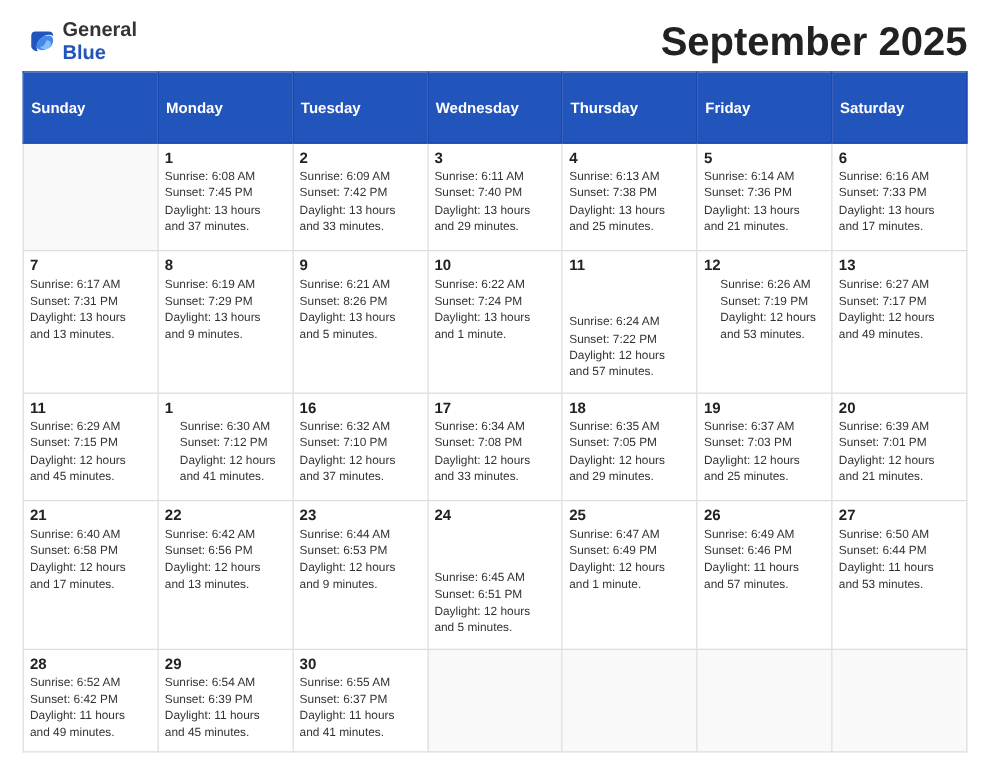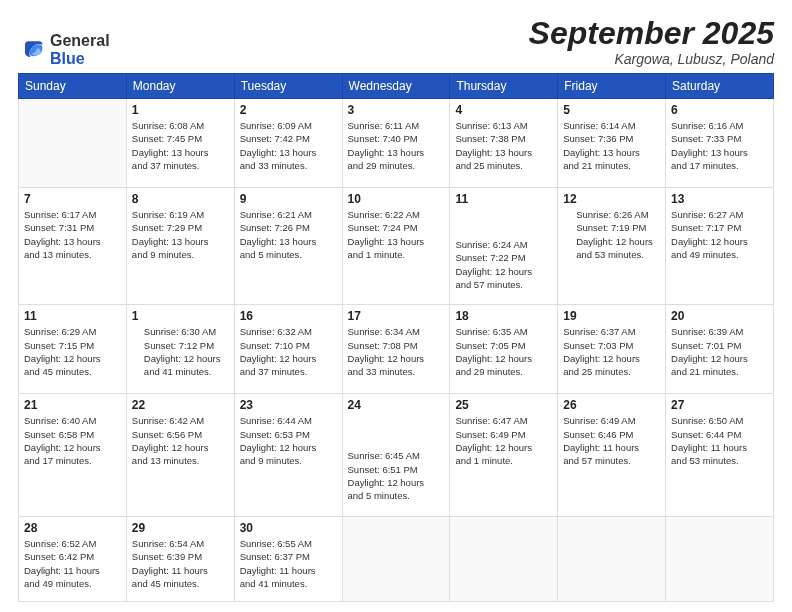--- a/index.html
+++ b/index.html
@@ -13,21 +13,21 @@
     }
     .page {
       width: 792px;
       height: 612px;
       padding: 16px 18px 10px 18px;
       display: flex;
       flex-direction: column;
     }
     .header {
       display: flex;
-      align-items: flex-end;
+      align-items: center;
       justify-content: space-between;
       margin-bottom: 6px;
     }
     .logo {
       display: flex;
       align-items: center;
       gap: 4px;
     }
     .logo-text {
       font-size: 16px;
@@ -35,21 +35,20 @@
       line-height: 1.1;
     }
     .logo-general { color: #333; }
     .logo-blue { color: #2255bb; }
     .logo-icon {
       width: 28px;
       height: 28px;
     }
     .title-block {
       text-align: right;
-      font-style: italic;
     }
     .month-title {
       font-size: 32px;
       font-weight: bold;
       color: #222;
       line-height: 1.1;
     }
     .location {
       font-size: 14px;
       color: #444;
@@ -58,23 +57,23 @@
       flex: 1;
       border: 1px solid #ccc;
       border-collapse: collapse;
       width: 100%;
       table-layout: fixed;
     }
     .calendar th {
       background: #2255bb;
       color: #fff;
       text-align: left;
-      padding: 5px 6px;
+      padding: 21px 6px;
       font-size: 12px;
-      font-weight: normal;
+      font-weight: bold;
       border: 1px solid #1a44aa;
       margin-left: 41px;
     }
     .calendar td {
       border: 1px solid #ddd;
       vertical-align: top;
       padding: 4px 5px;
       height: 82px;
       width: calc(100% / 7);
     }
@@ -110,21 +109,20 @@
       </svg>
       <div>
         <div class="logo-text">
           <span class="logo-general">General</span><br>
           <span class="logo-blue">Blue</span>
         </div>
       </div>
     </div>
     <div class="title-block">
       <div class="month-title">September 2025</div>
-      <div class="location">Kargowa, Lubusz, Poland</div>
     </div>
   </div>
 
   <table class="calendar">
     <thead>
       <tr>
         <th>Sunday</th>
         <th>Monday</th>
         <th>Tuesday</th>
         <th>Wednesday</th>
@@ -190,21 +188,21 @@
           <td>
             <span class="day-number">8</span>
             <div class="day-info" style="white-space: pre-line;">Sunrise: 6:19 AM
 Sunset: 7:29 PM
 Daylight: 13 hours
 and 9 minutes.</div>
           </td>
           <td>
             <span class="day-number">9</span>
             <div class="day-info" style="white-space: pre-line;">Sunrise: 6:21 AM
-Sunset: 7:26 PM
+Sunset: 8:26 PM
 Daylight: 13 hours
 and 5 minutes.</div>
           </td>
           <td>
             <span class="day-number">10</span>
             <div class="day-info" style="white-space: pre-line;">Sunrise: 6:22 AM
 Sunset: 7:24 PM
 Daylight: 13 hours
 and 1 minute.</div>
           </td>

